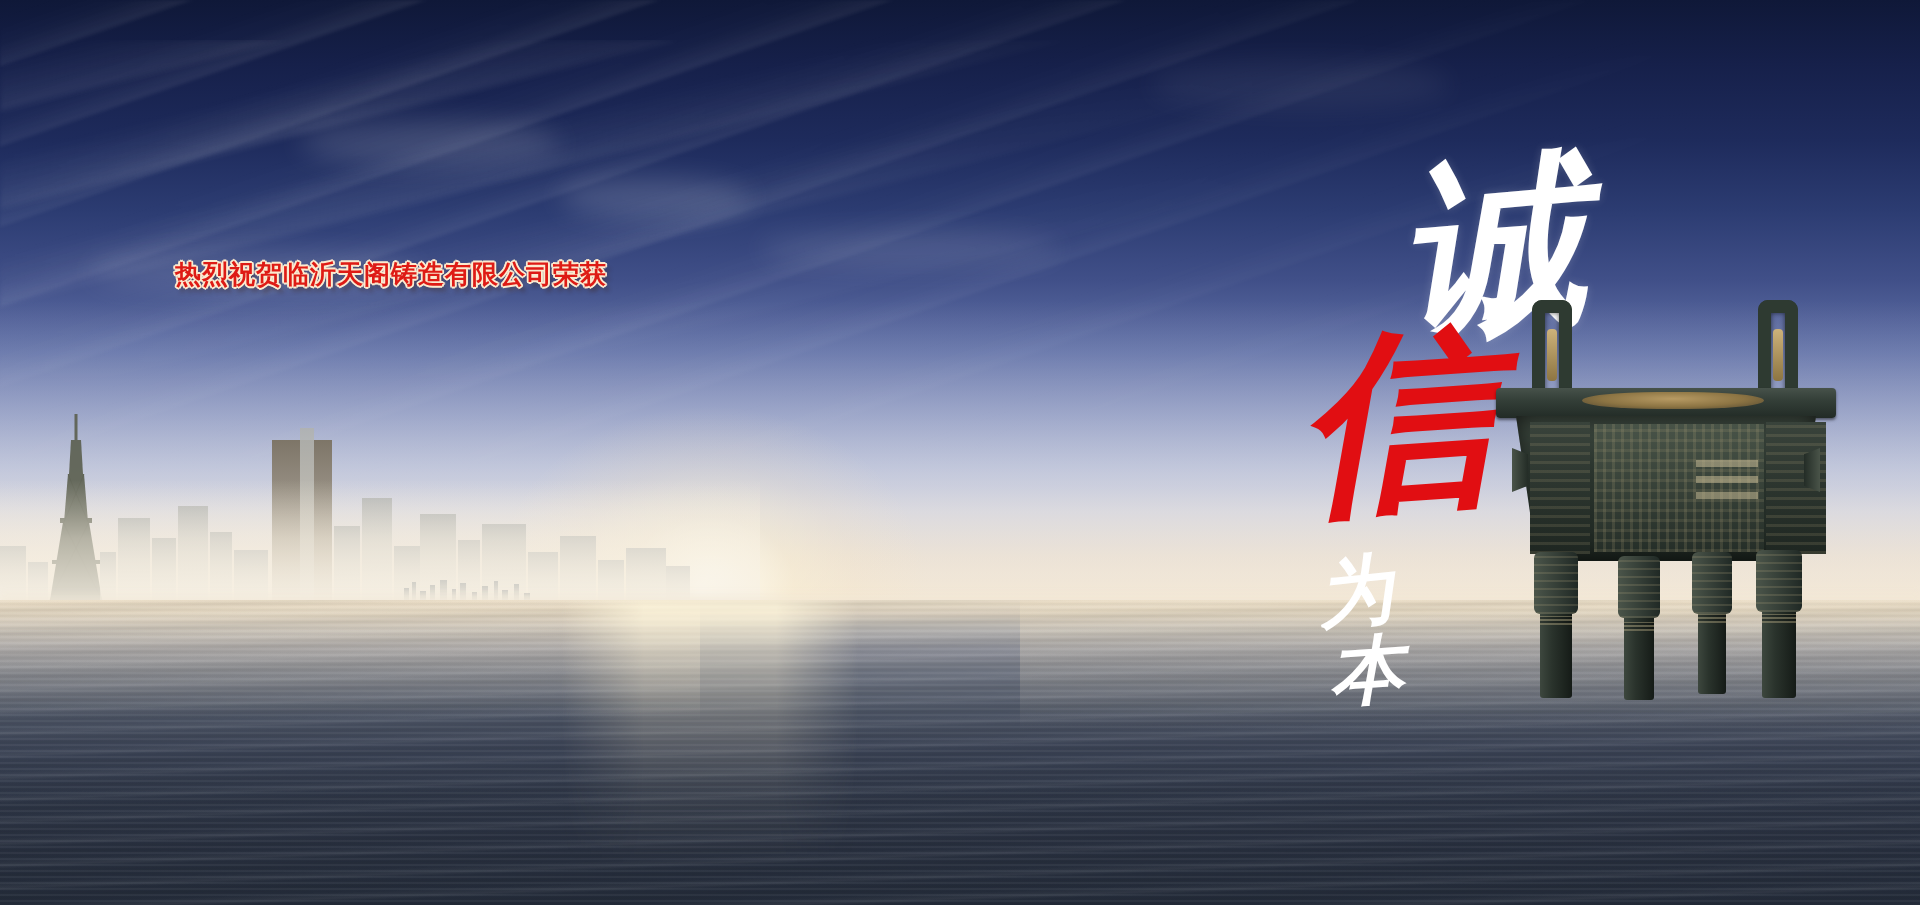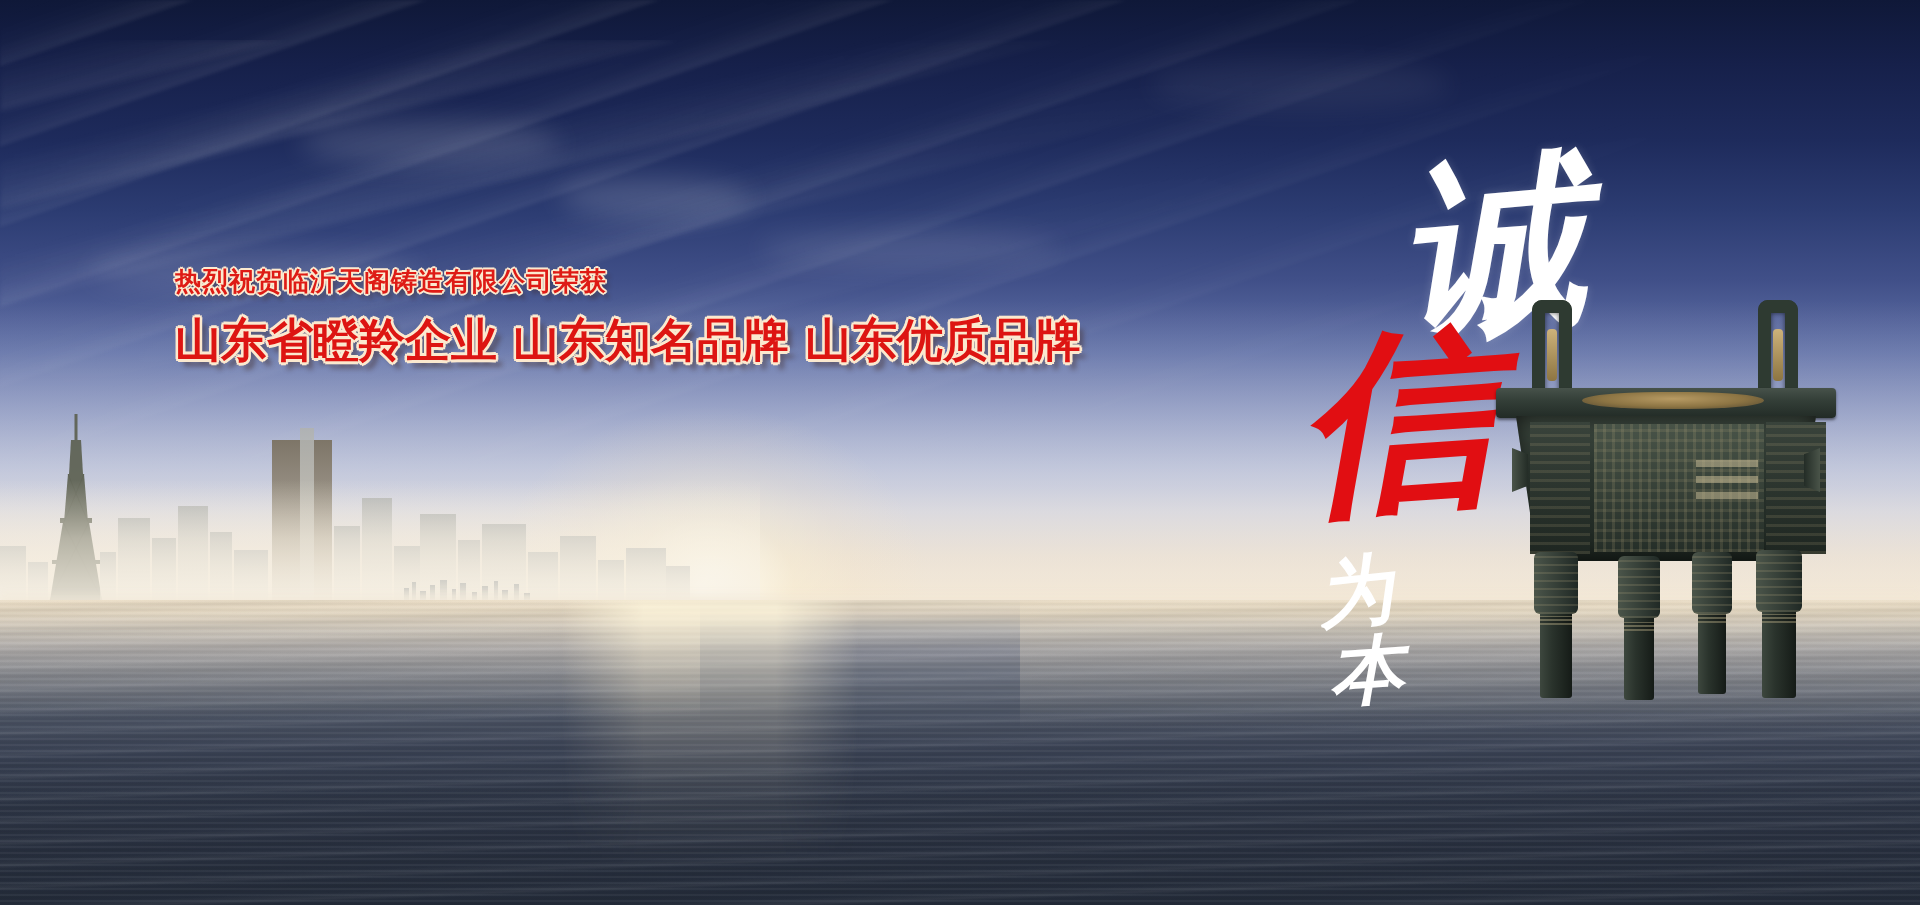--- a/index.html
+++ b/index.html
@@ -183,21 +183,21 @@
   .sea-warm-left {
     position:absolute; left:0; top:0; width:700px; height:120px;
     background:linear-gradient(to bottom, rgba(236,222,198,0.55), rgba(236,222,198,0));
   }
   .sea-warm-right {
     position:absolute; right:0; top:0; width:900px; height:130px;
     background:linear-gradient(to bottom, rgba(238,224,198,0.45), rgba(238,224,198,0));
   }
 
   
-  .headline { position:absolute; left:175px; top:268px; width:900px; }
+  .headline { position:absolute; left:175px; top:261px; width:900px; }
   .hl-sub {
     font-size:26px; font-weight:bold; letter-spacing:1px; line-height:1;
     color:#de1b15;
     text-shadow:
       -1.4px -1.4px 0 #fbead0, 1.4px -1.4px 0 #fbead0,
       -1.4px 1.4px 0 #fbead0, 1.4px 1.4px 0 #fbead0,
       0 -1.8px 0 #fbead0, 0 1.8px 0 #fbead0,
       -1.8px 0 0 #fbead0, 1.8px 0 0 #fbead0,
       4px 5px 4px rgba(60,30,20,0.45);
     white-space:nowrap;
@@ -418,21 +418,20 @@
   <div class="sea">
     <div class="sea-warm-left"></div>
     <div class="sea-warm-right"></div>
     <div class="waves"></div>
     <div class="waves2"></div>
     <div class="sunpath"></div>
   </div>
 
   <div class="headline">
     <div class="hl-sub">热烈祝贺临沂天阁铸造有限公司荣获</div>
-    <div class="hl-main">山东省瞪羚企业 山东知名品牌 山东优质品牌</div>
   </div>
 
   <div class="callig cal-cheng">诚</div>
   <div class="callig cal-xin">信</div>
   <div class="callig cal-wei">为</div>
   <div class="callig cal-ben">本</div>
 
   <div class="ding">
     <div class="ding-handle" style="left:42px;">
         <span class="gold"></span>

